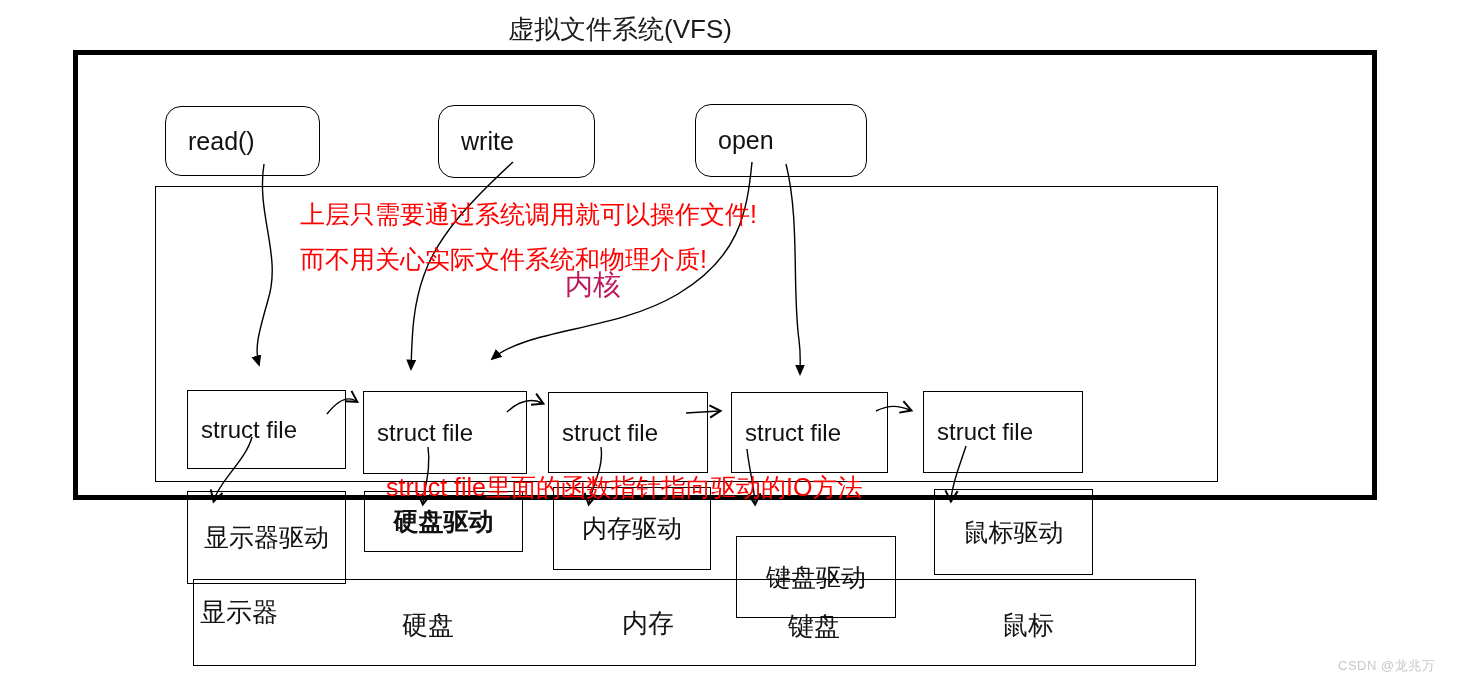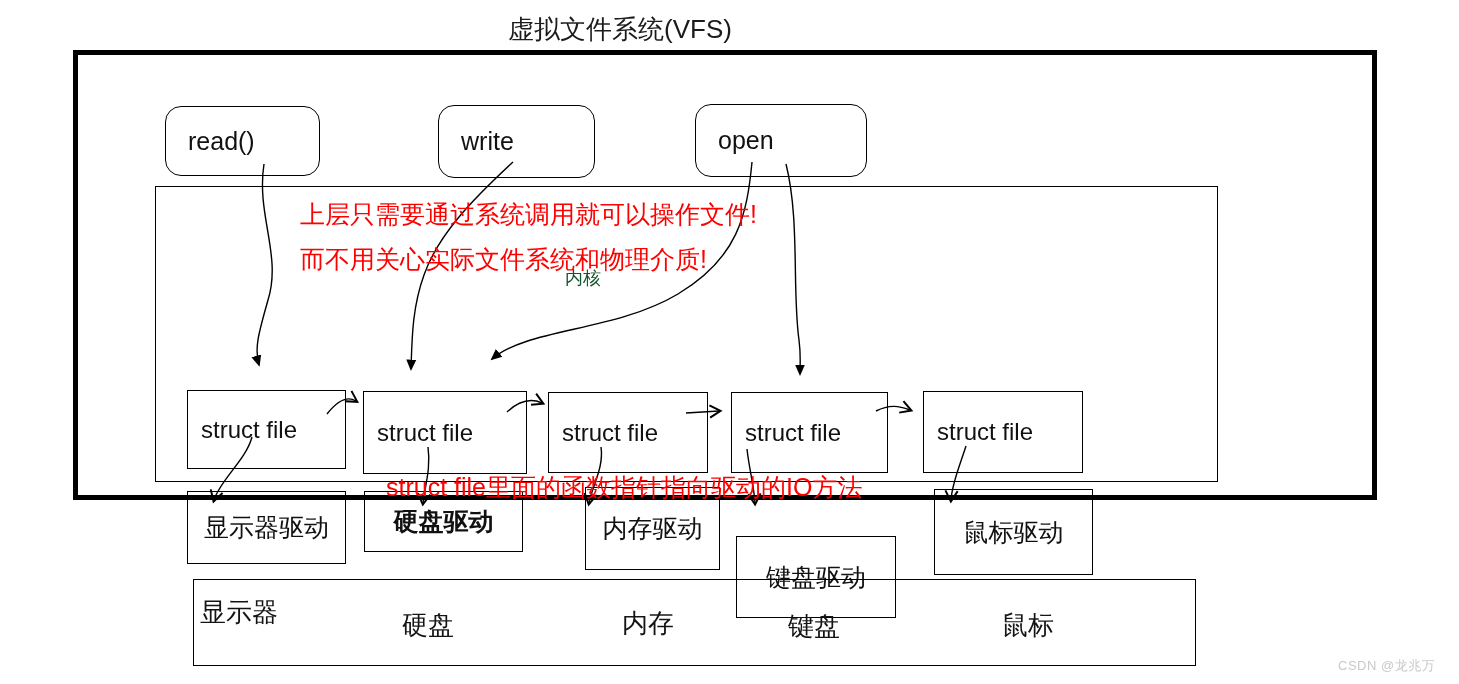--- a/index.html
+++ b/index.html
@@ -12,21 +12,21 @@
     position:absolute;border:1.5px solid #000;background:transparent;
     display:flex;align-items:center;box-sizing:border-box;white-space:nowrap;
   }
   .thick{border-width:5px;}
   .thin{border-width:1.4px;}
   .syscall{font-size:25px;padding-left:22px;border-radius:16px;}
   .structfile{font-size:24px;padding-left:13px;}
   .driver{font-size:25px;justify-content:center;}
   .label{position:absolute;white-space:nowrap;}
   .title{font-size:26px;color:#1b1b1b;}
-  .kernel-label{font-size:18px;color:#14532d;}
+  .kernel-label{font-size:28px;color:#be185d;}
   .note{position:absolute;font-size:25px;white-space:nowrap;z-index:7;}
   .device{font-size:26px;color:#141414;}
   .watermark{font-size:13px;color:#c9c9c9;letter-spacing:.5px;}
   svg.overlay{position:absolute;left:0;top:0;z-index:6;pointer-events:none;}
 </style>
 </head>
 <body>
 
 <div class="stage">
 
@@ -62,27 +62,27 @@
   </div>
   <div class="box thin structfile" style="left:731px;top:392px;width:157px;height:81px;">
     <span>struct file</span>
   </div>
   <div class="box thin structfile" style="left:923px;top:391px;width:160px;height:82px;">
     <span>struct file</span>
   </div>
 
   <div class="note" style="left:386px;top:471px;color:#ff0000;">struct file里面的函数指针指向驱动的IO方法</div>
 
-  <div class="box thin driver" style="left:187px;top:491px;width:159px;height:73px;">
+  <div class="box thin driver" style="left:187px;top:491px;width:159px;height:93px;">
     <span>显示器驱动</span>
   </div>
   <div class="box thin driver" style="left:364px;top:491px;width:159px;height:61px;font-weight:bold;">
     <span>硬盘驱动</span>
   </div>
-  <div class="box thin driver" style="left:553px;top:487px;width:135px;height:83px;margin-left:32px;">
+  <div class="box thin driver" style="left:553px;top:487px;width:158px;height:83px;">
     <span>内存驱动</span>
   </div>
   <div class="box thin driver" style="left:736px;top:493px;width:160px;height:82px;margin-top:43px;">
     <span>键盘驱动</span>
   </div>
   <div class="box thin driver" style="left:934px;top:489px;width:159px;height:86px;">
     <span>鼠标驱动</span>
   </div>
 
   <div class="box thin" style="left:193px;top:579px;width:1003px;height:87px;"></div>

